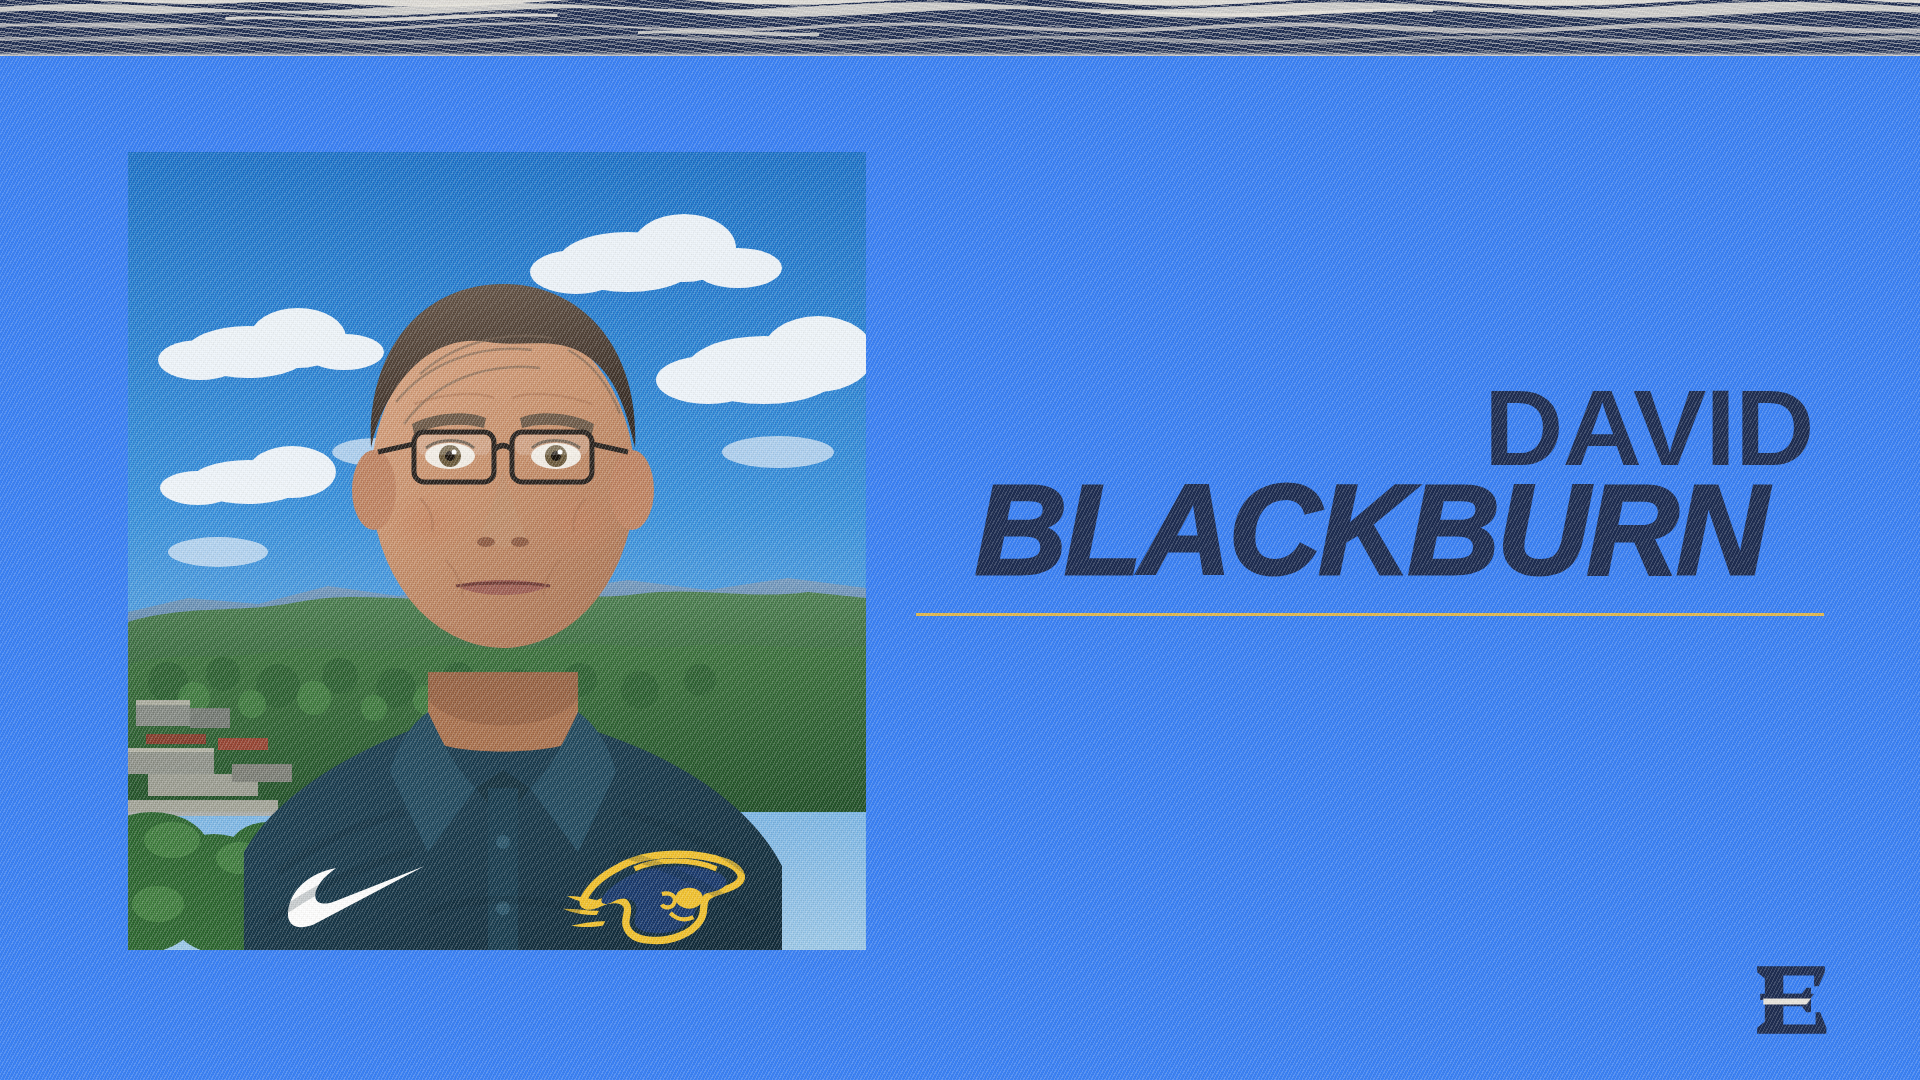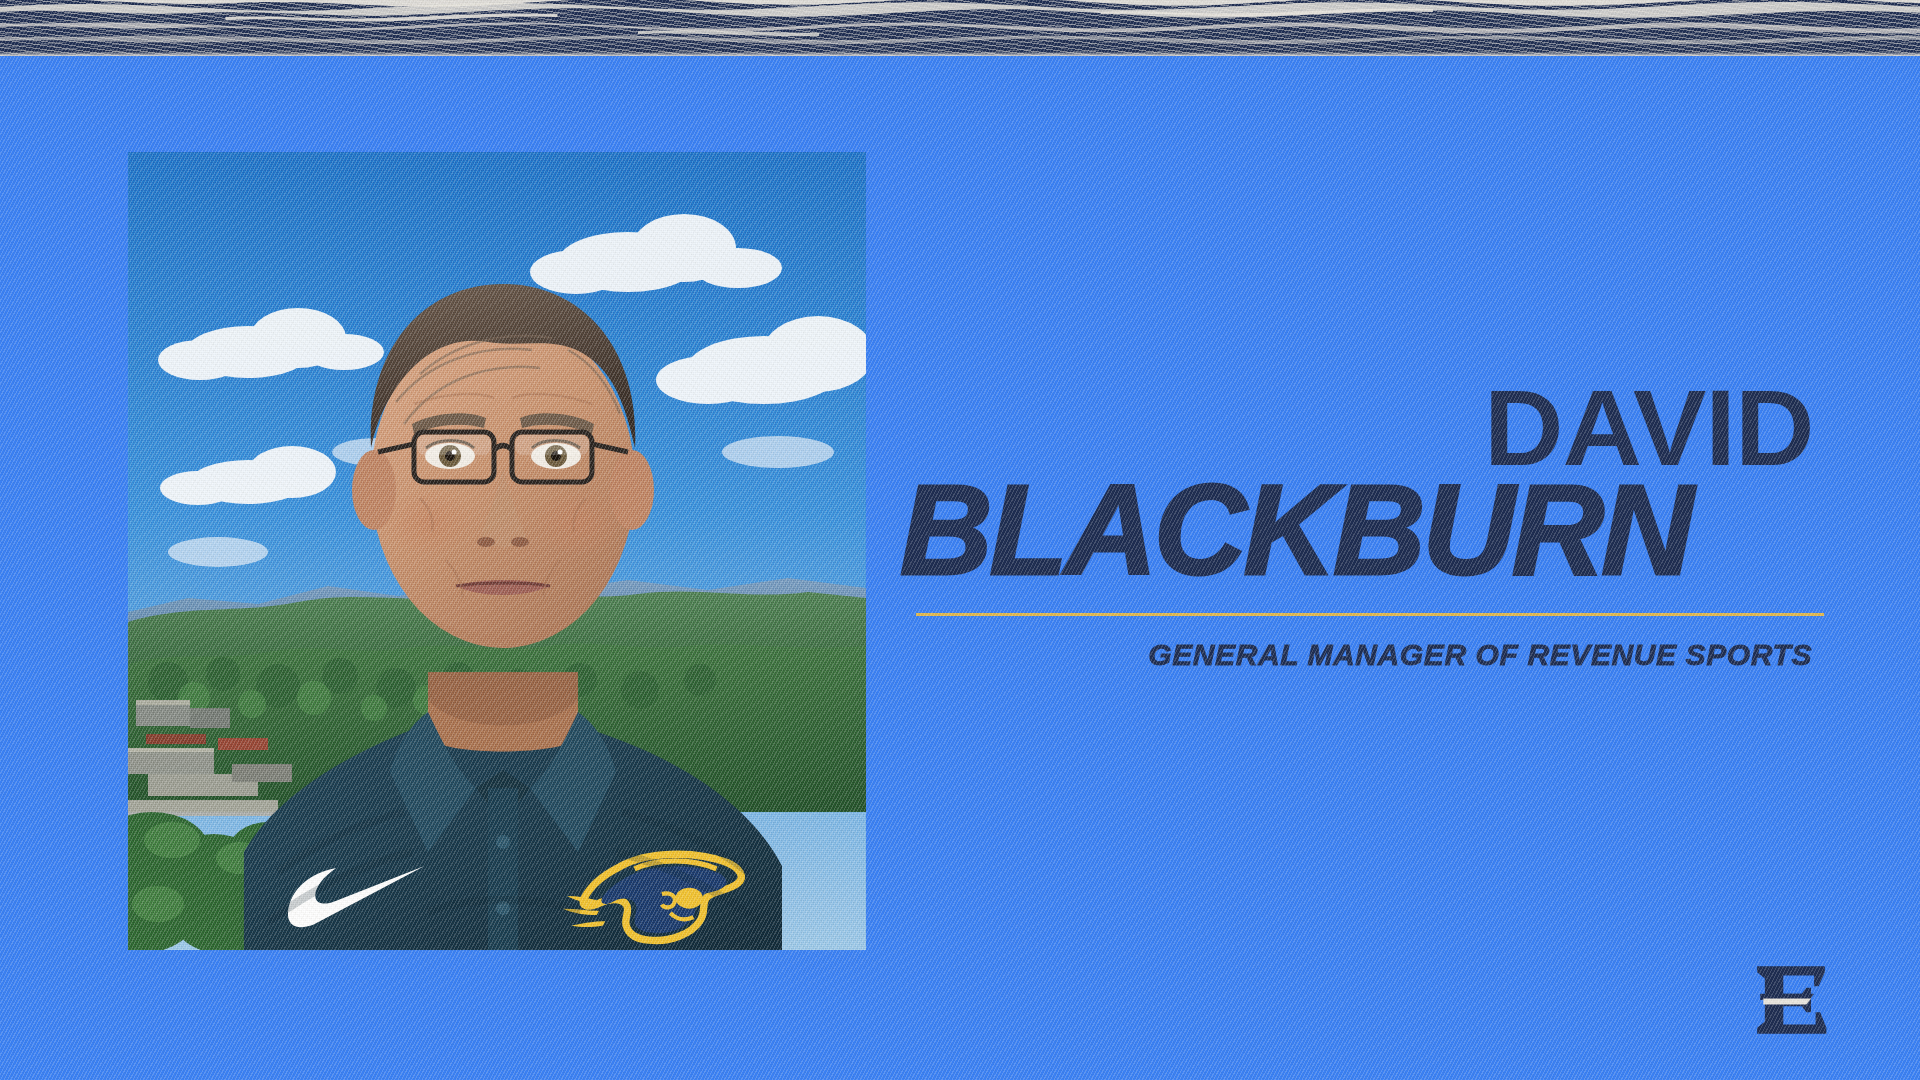--- a/index.html
+++ b/index.html
@@ -88,21 +88,21 @@
     white-space:nowrap;
   }
   #lastname{
     font-family:"Liberation Sans", sans-serif;
     font-weight:700;
     font-style:italic;
     font-size:128px;
     line-height:.92;
     letter-spacing:-3px;
     color:#1e2d52;
-    text-align:left;
+    text-align:center;
     margin:-6px 0 0 0;padding:0;
     white-space:nowrap;
     -webkit-text-stroke:3px #1e2d52;
   }
   #divider{
     height:3px;
     background:#e0b84f;
     margin:24px 0 0 16px;
     width:908px;
   }
@@ -365,21 +365,20 @@
         <path d="M300,760 C340,744 412,744 452,760"></path>
       </g>
     </svg>
     <div class="pgrain"></div>
   </div>
 
   <div id="nameblock">
     <div id="firstname">DAVID</div>
     <div id="lastname">BLACKBURN</div>
     <div id="divider"></div>
-    <div id="subtitle">GENERAL MANAGER OF REVENUE SPORTS</div>
   </div>
 
   <div id="etsu-mark">
     <svg viewBox="0 0 100 104" xmlns="http://www.w3.org/2000/svg">
       <path d="M6,8 L94,8 L94,16 L86,34 L80,34 L80,20 L40,20 L40,44 L64,44 L70,36 L76,36 L76,68 L70,68 L64,60 L40,60 L40,84 L82,84 L82,68 L88,68 L96,88 L96,96 L6,96 L6,88 L16,80 L16,24 L6,16 Z" fill="#1e2d52"></path>
       <path d="M16,46 L78,46 L72,54 L16,54 Z" fill="#e9e6df"></path>
       <path d="M10,44 L80,44 L74,52 L10,52 Z" fill="#1e2d52"></path>
       <path d="M14,50 L76,50 L70,58 L14,58 Z" fill="#e9e6df"></path>
     </svg>
   </div>

